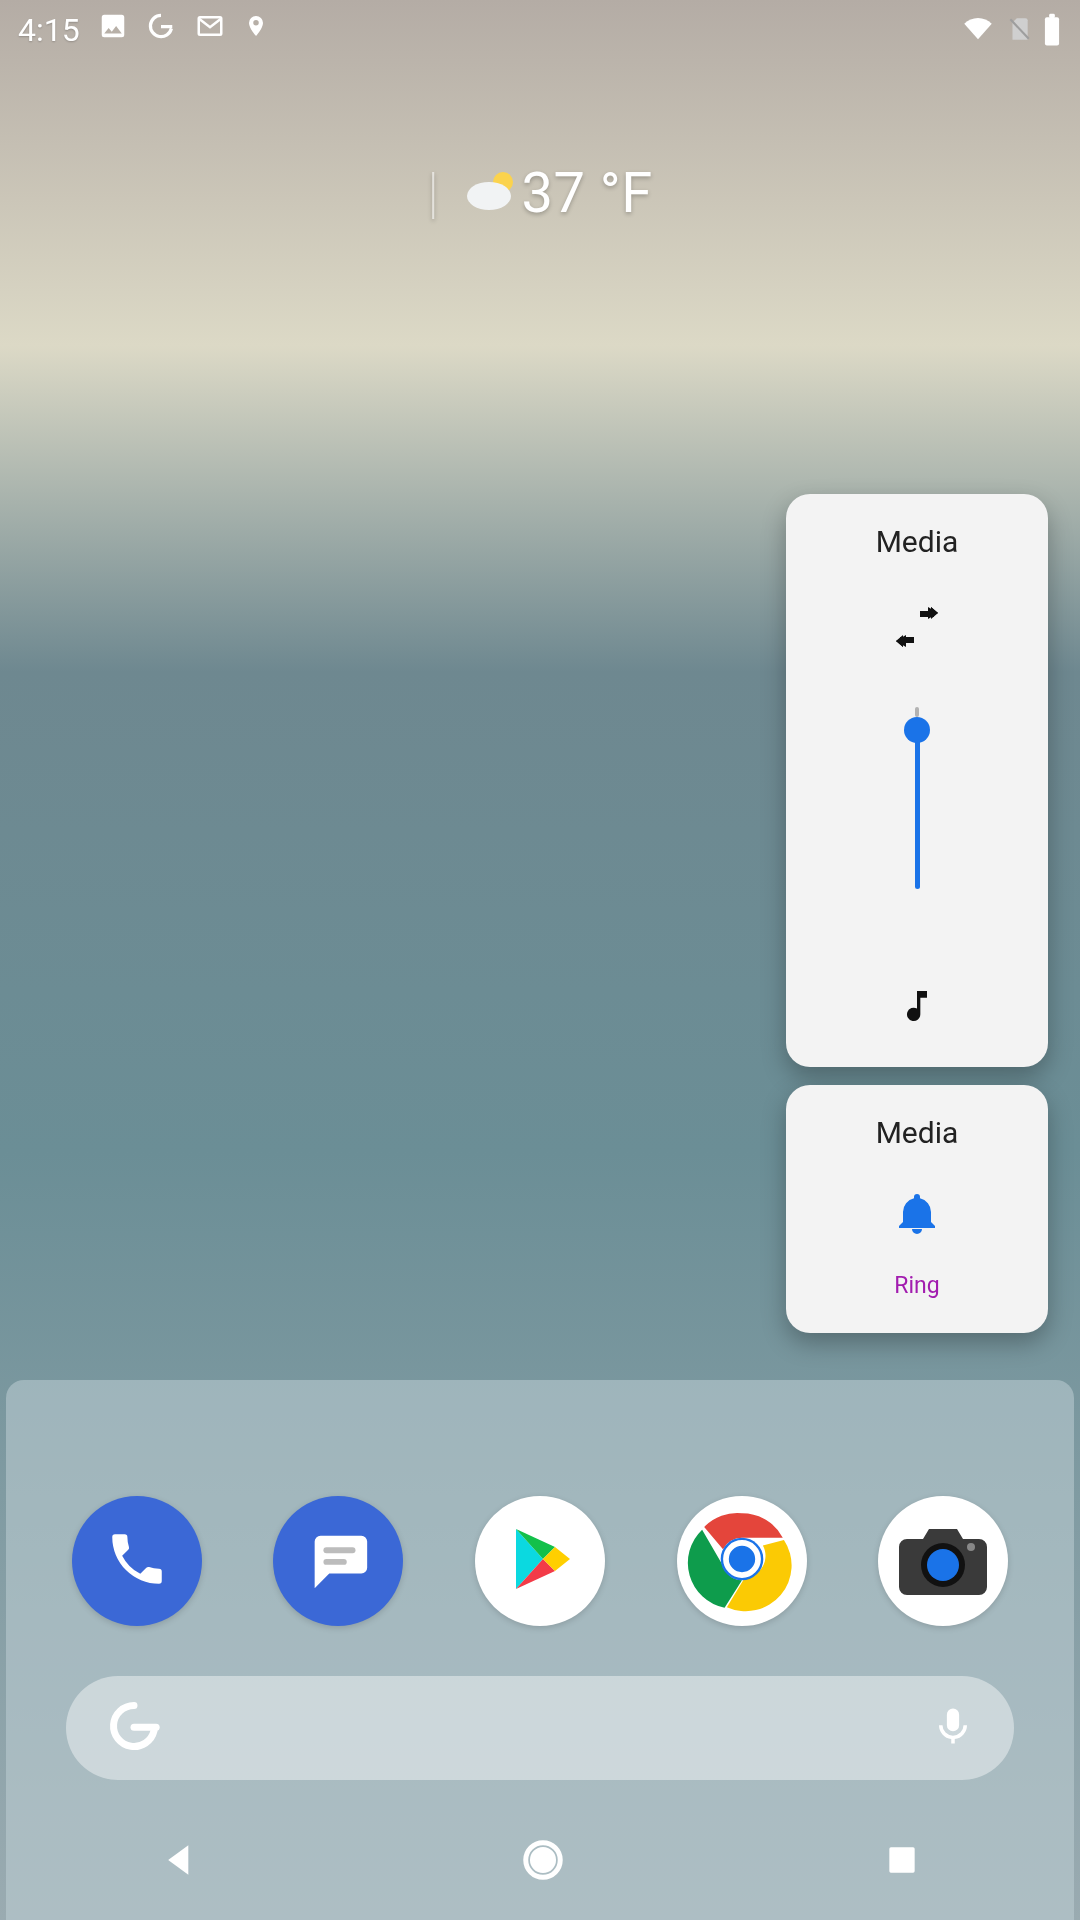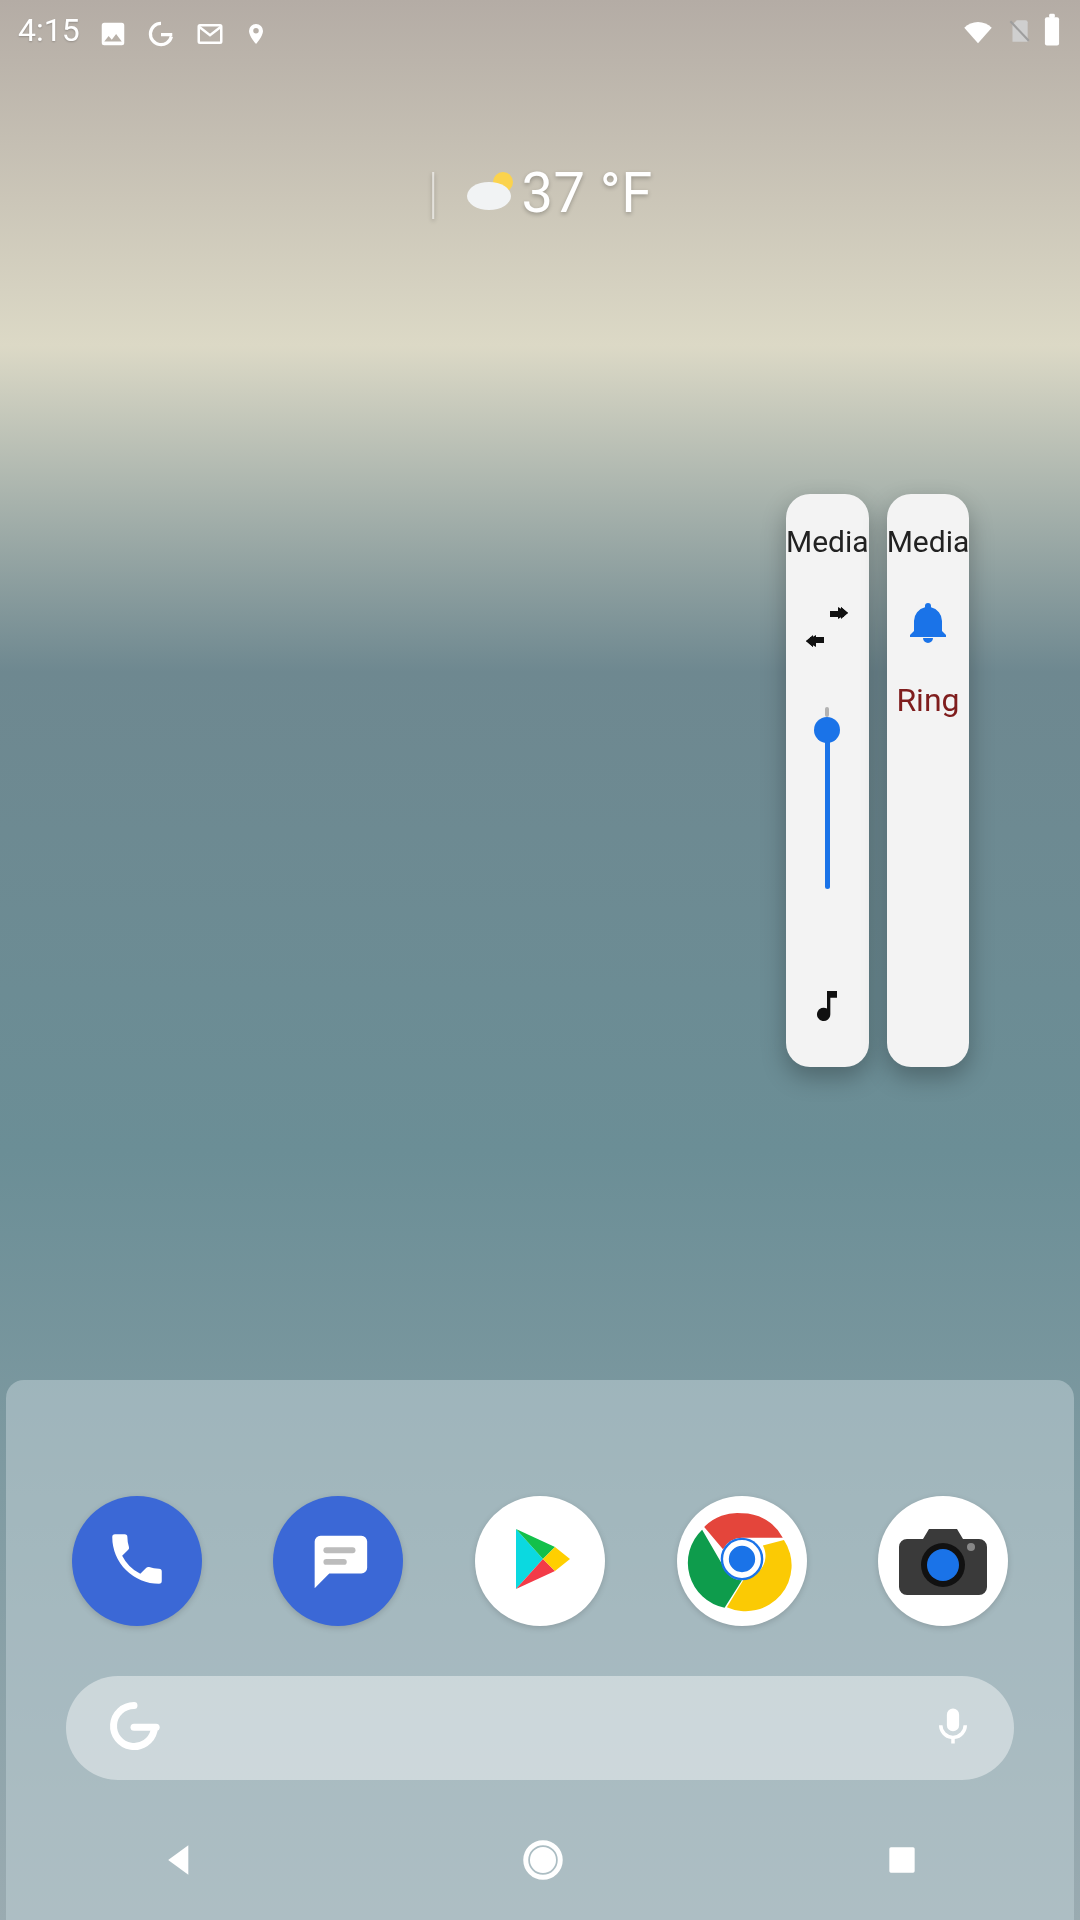--- a/index.html
+++ b/index.html
@@ -27,21 +27,21 @@
     height: 60px;
     display: flex;
     align-items: center;
     justify-content: space-between;
     padding: 0 18px;
     color: #fff;
     font-size: 32px;
     font-weight: 400;
     text-shadow: 0 1px 2px rgba(0,0,0,.2);
   }
-  .status-left, .status-right { display: flex; align-items: flex-end; gap: 18px; }
+  .status-left, .status-right { display: flex; align-items: flex-start; gap: 18px; }
   .status-right { gap: 10px; }
   .status .icon, .status-bar svg { display: block; }
 
   
   .date-weather {
     position: absolute;
     top: 160px;
     left: 0; right: 0;
     display: flex;
     align-items: center;
@@ -59,21 +59,21 @@
   }
   .weather-chunk { display: flex; align-items: center; }
 
   
   .volume-wrap {
     position: absolute;
     top: 494px;
     right: 32px;
     width: 262px;
     display: flex;
-    flex-direction: row;
+    flex-direction: column;
     gap: 18px;
   }
   .panel {
     background: #f3f3f3;
     border-radius: 24px;
     box-shadow: 0 10px 24px rgba(0,0,0,.28);
     padding: 30px 0 34px;
     display: flex;
     flex-direction: column;
     align-items: center;
@@ -104,21 +104,21 @@
     position: absolute;
     top: -22px;
     left: 50%;
     transform: translateX(-50%);
     width: 4px; height: 10px;
     background: #b3b3b3;
     border-radius: 2px;
   }
   .media-panel .stream-icon { margin-top: 94px; }
   .calls-panel .bell { margin-top: 38px; margin-bottom: 28px; }
-  .calls-panel .mode-label { font-size: 32px; color: #7f1d1d; }
+  .calls-panel .mode-label { font-size: 23px; color: #a21caf; }
 
   
   .dock-bg {
     position: absolute;
     left: 6px; right: 6px; bottom: 0;
     height: 540px;
     background: rgba(190, 205, 212, .55);
     border-top-left-radius: 18px;
     border-top-right-radius: 18px;
   }

